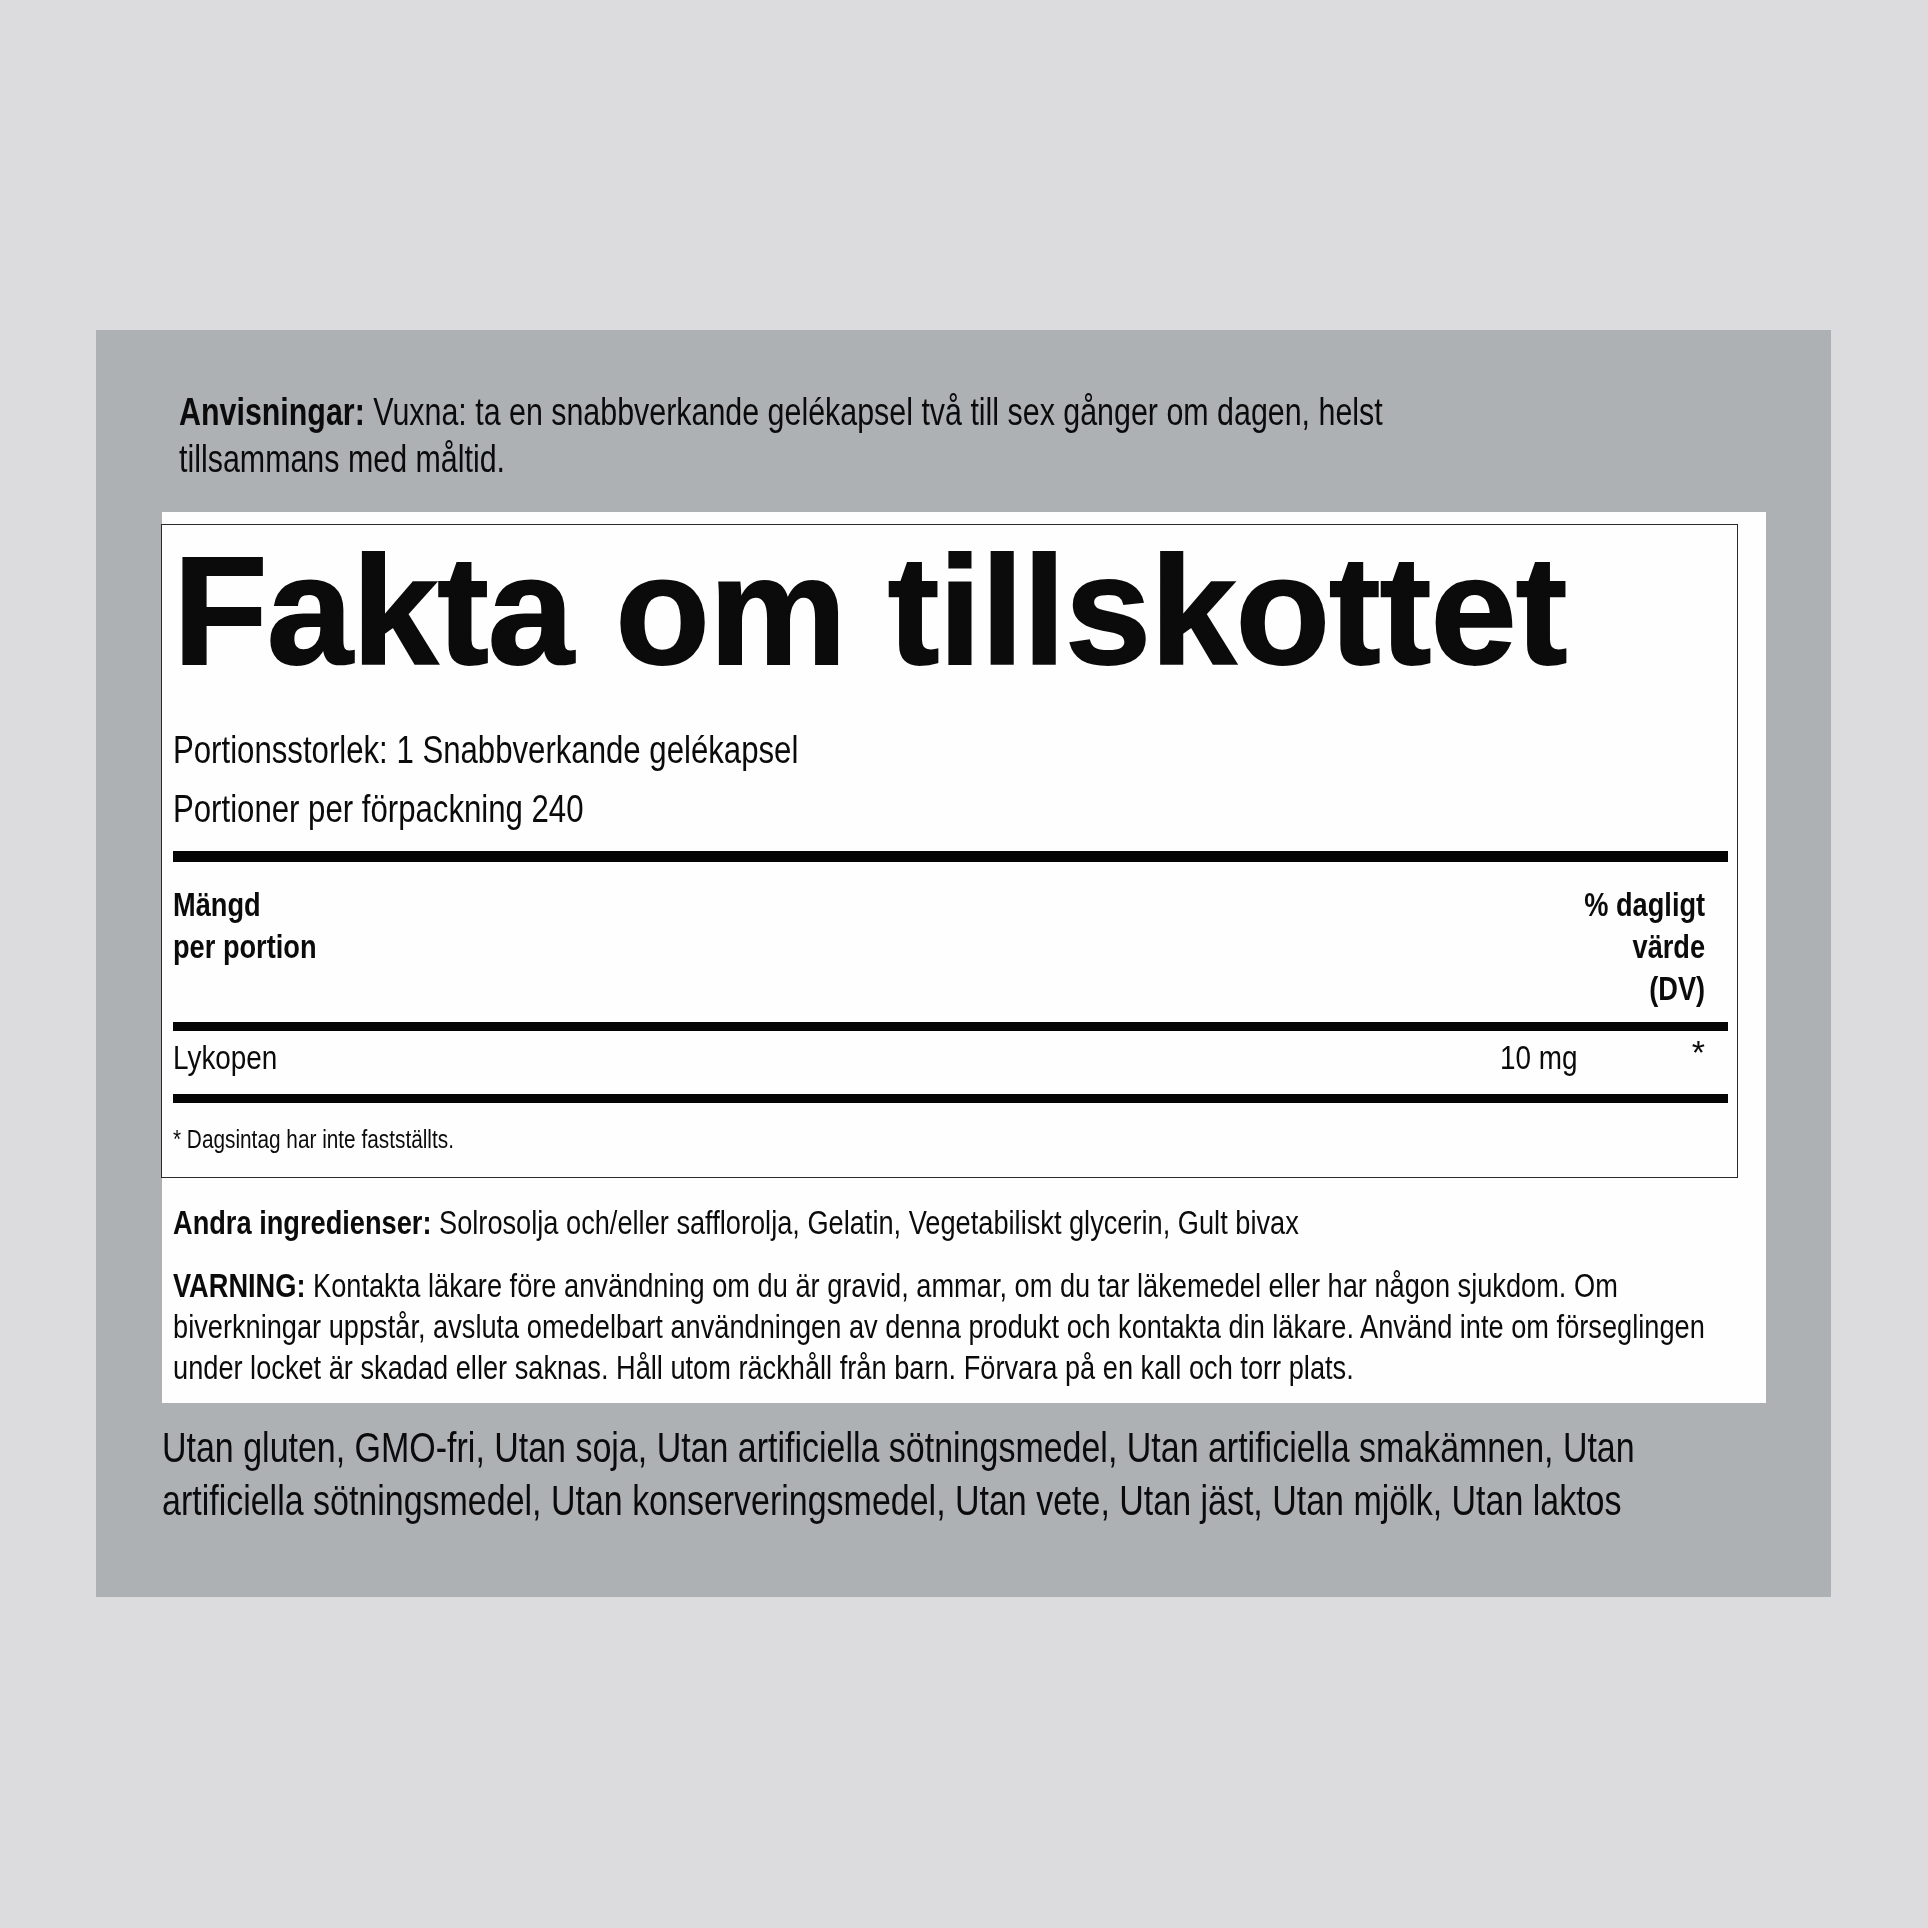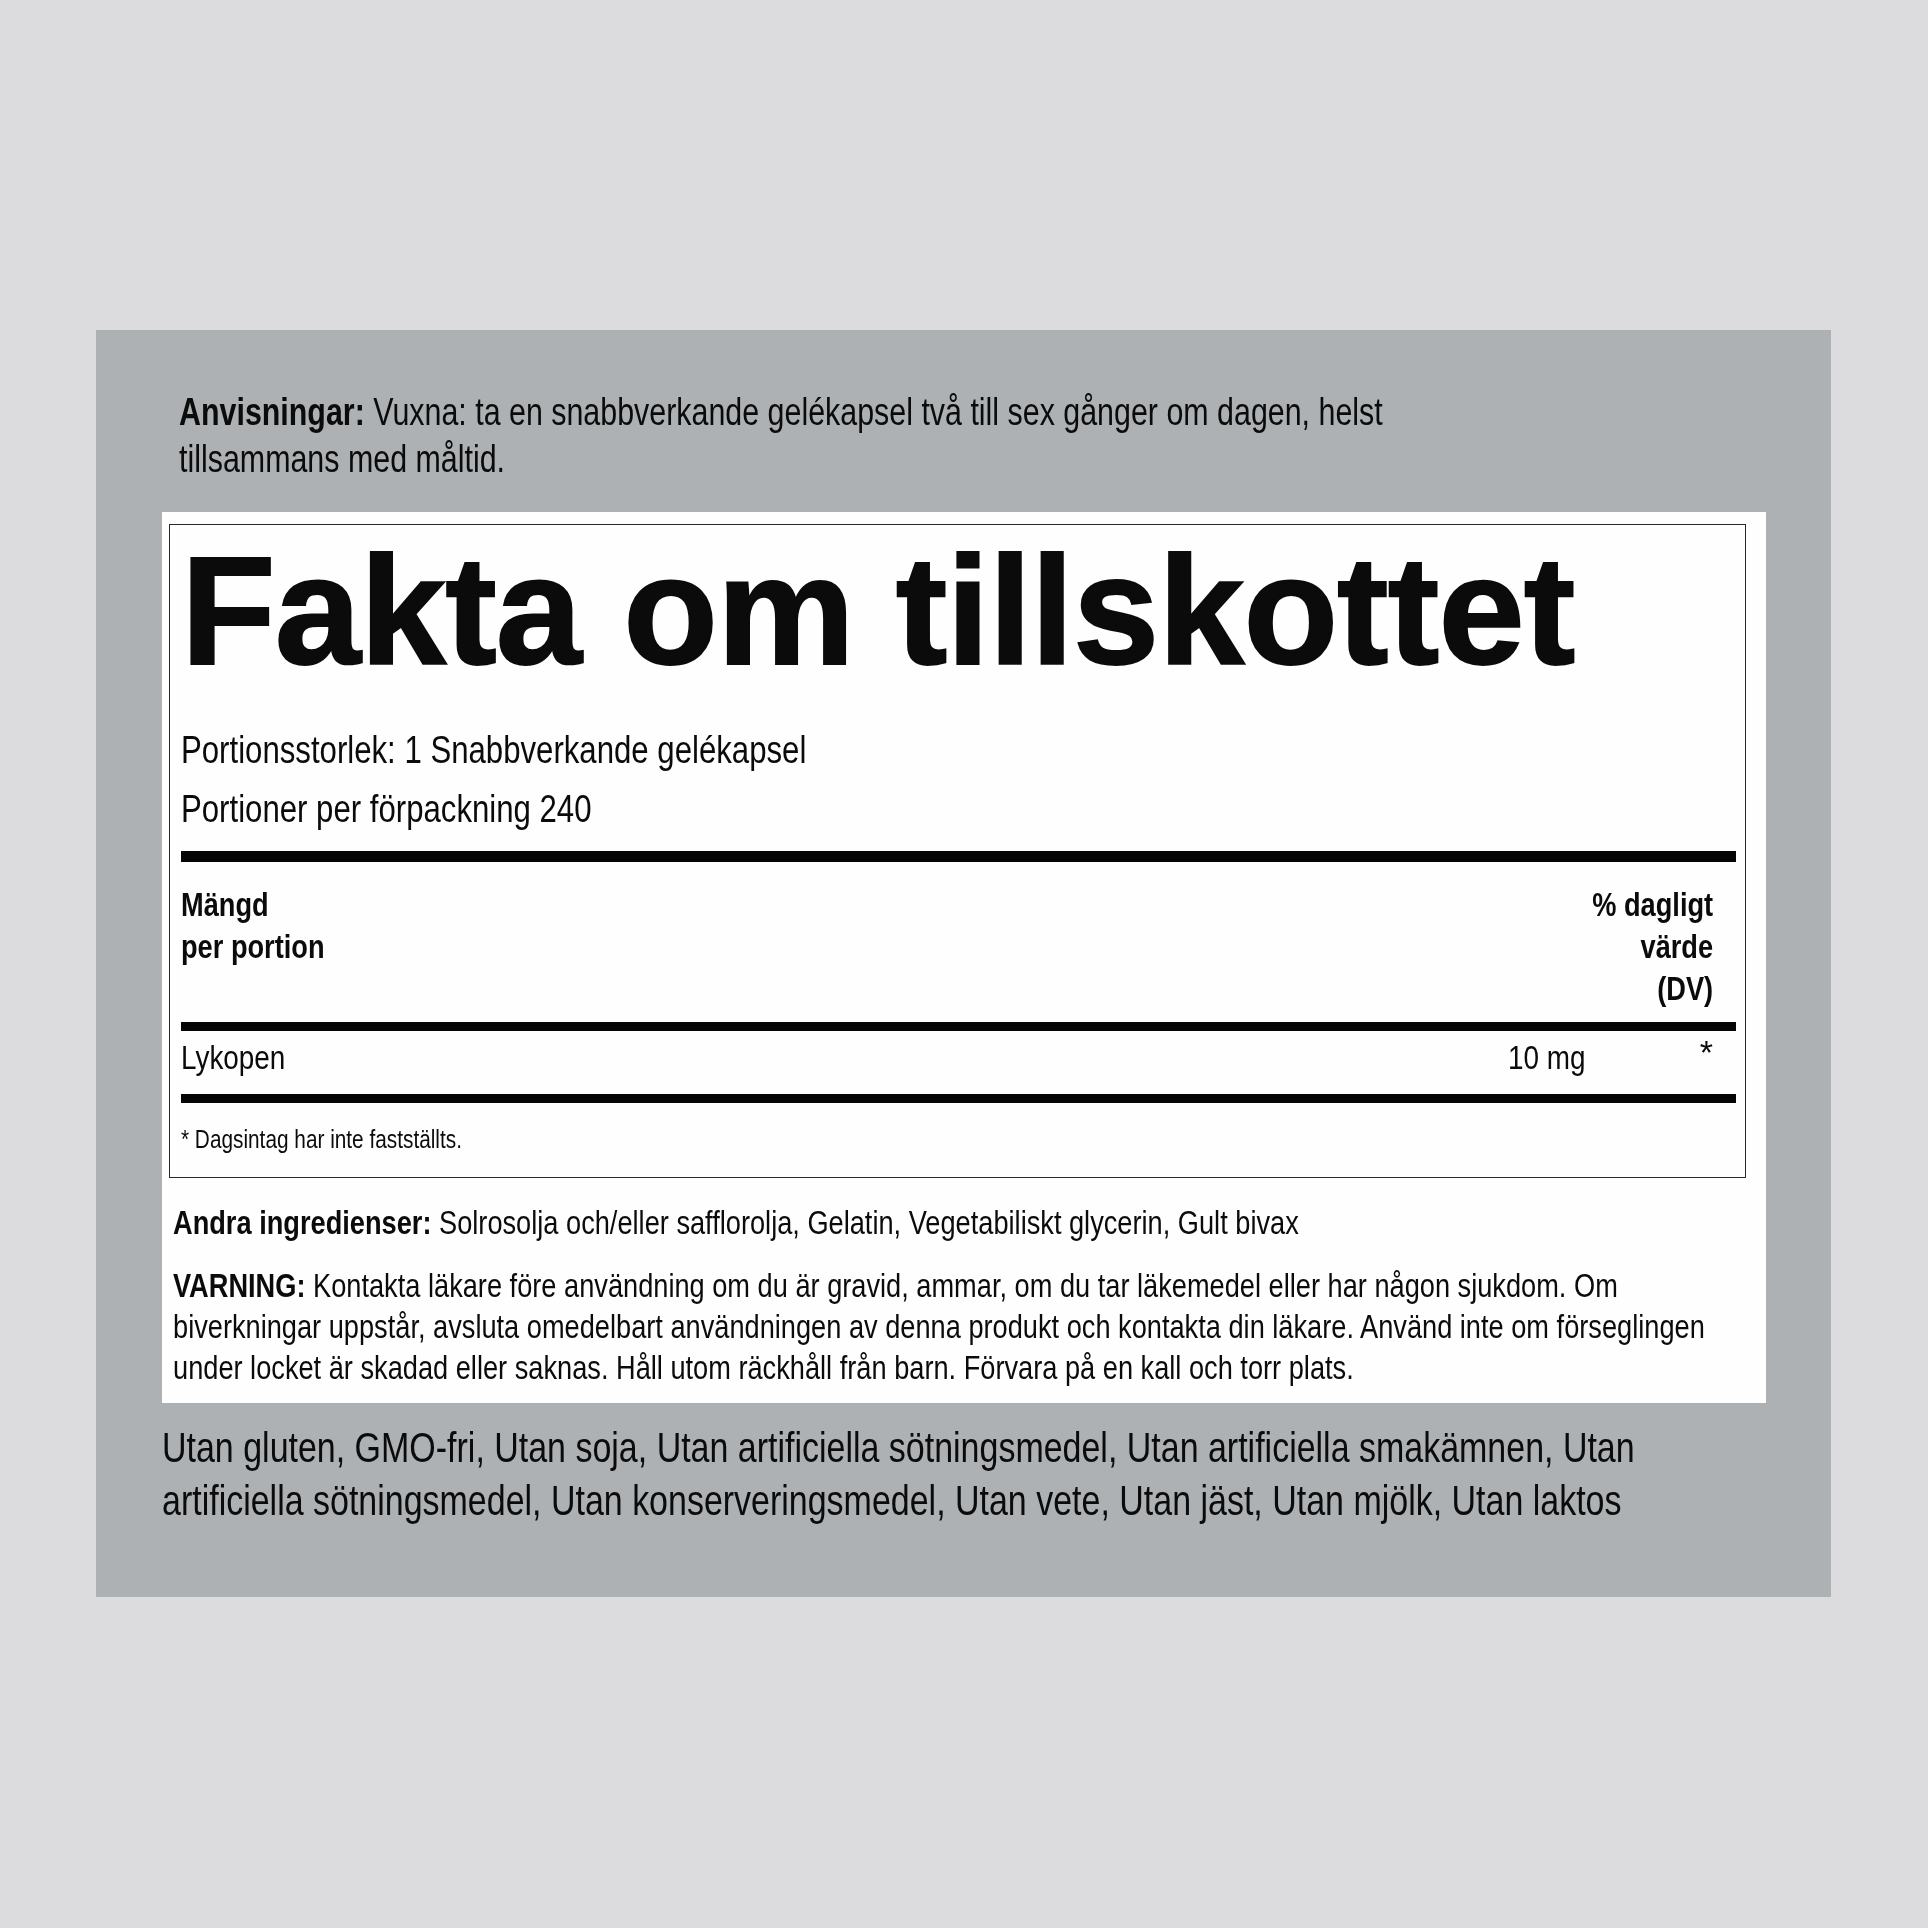--- a/index.html
+++ b/index.html
@@ -13,21 +13,21 @@
   .directions {
     position:absolute; left:179px; top:389px; width:1930px;
     font-size:38px; line-height:47px; transform:scaleX(0.80); transform-origin:left top;
     white-space:normal;
   }
   .directions b { font-weight:bold; }
   .white {
     position:absolute; left:162px; top:512px; width:1604px; height:891px; background:#fdfefd;
   }
   .facts {
-    position:absolute; left:169px; top:524px; width:1577px; height:654px;
+    position:absolute; left:161px; top:524px; width:1577px; height:654px;
     border:1.9px solid #2a2a2a; box-sizing:border-box; background:#fdfefd;
   }
   .title {
     position:absolute; left:11.3px; top:9.4px; font-size:158px; font-weight:bold; line-height:1;
     transform:scaleX(0.98) scaleY(0.97); transform-origin:left top; letter-spacing:-0.9px;
     -webkit-text-stroke:1.9px #0b0b0b; white-space:nowrap;
   }
   .serving {
     position:absolute; left:11.3px; font-size:38px; line-height:41px; white-space:nowrap;
     transform:scaleX(0.82); transform-origin:left top;

